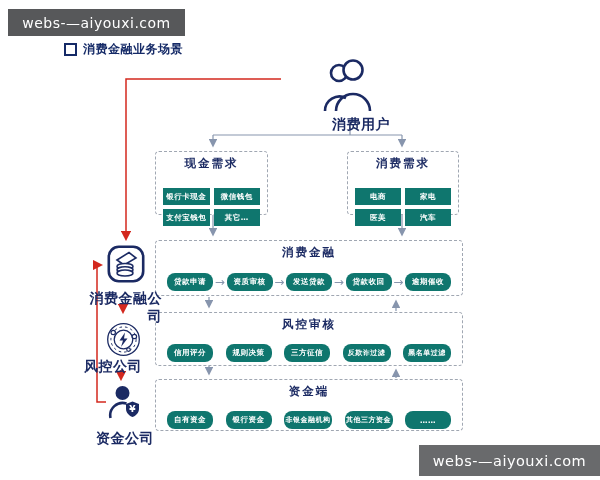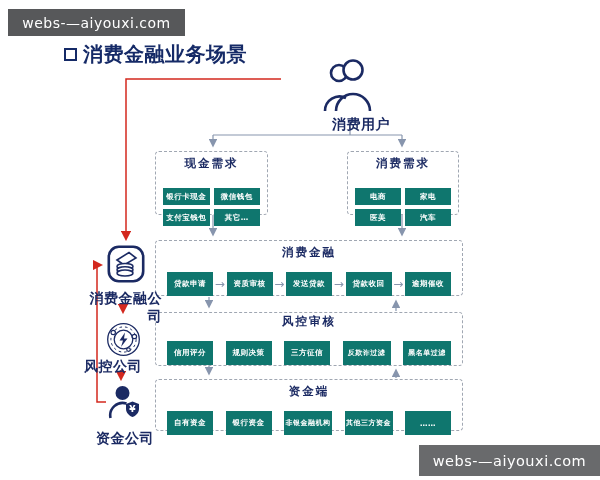--- a/index.html
+++ b/index.html
@@ -9,21 +9,21 @@
     text-decoration:underline;
   }
   .banner{
     position:absolute;color:#ffffff;font-size:14px;letter-spacing:0.5px;
     display:flex;align-items:center;justify-content:center;
   }
   .banner-top{left:8px;top:9px;width:177px;height:27px;background:#57585a;}
   .banner-bottom{left:419px;top:445px;width:181px;height:31px;background:#696a6c;font-size:14.5px;}
   .title-row{
     position:absolute;left:64px;top:41px;display:flex;align-items:center;gap:6px;
-    color:#152a67;font-weight:bold;font-size:20px;letter-spacing:0.5px;
+    color:#152a67;font-weight:bold;font-size:12px;letter-spacing:0.5px;
   }
   .square-bullet{width:9px;height:9px;border:2.5px solid #152a67;display:inline-block;}
   .icon-label{
     position:absolute;color:#1b2a63;font-weight:bold;font-size:14px;
     text-align:right;letter-spacing:0.5px;
   }
   .dashed-box{
     position:absolute;border:1.4px dashed #a0a7b2;border-radius:4px;
     box-sizing:border-box;display:flex;flex-direction:column;background:transparent;gap:12px;
   }
@@ -38,21 +38,21 @@
   }
   .grid-2x2{
     display:grid;grid-template-columns:1fr 1fr;gap:4px;
     padding:5px 7px 0 7px;flex:1 1 auto;align-content:start;
   }
   .grid-2x2 .btn{height:17px;}
   .node-row{
     display:flex;align-items:center;justify-content:space-between;
     padding:0 11px;flex:1 1 auto;margin-bottom:3px;
   }
-  .node-row .btn{width:46px;height:24px;flex:0 0 auto;}
+  .node-row .btn{width:46px;height:18px;flex:0 0 auto;border-radius:8px;}
   .node-row .btn.wide{width:48px;font-size:7px;}
   .flow-arrow{color:#8795ad;font-size:12px;line-height:1;flex:0 0 auto;margin-top:-1px;}
   .abs{position:absolute;}
   svg{display:block;}
   .connector-layer{position:absolute;left:0;top:0;pointer-events:none;}
 </style>
 </head>
 <body>
 
 <div class="page">

